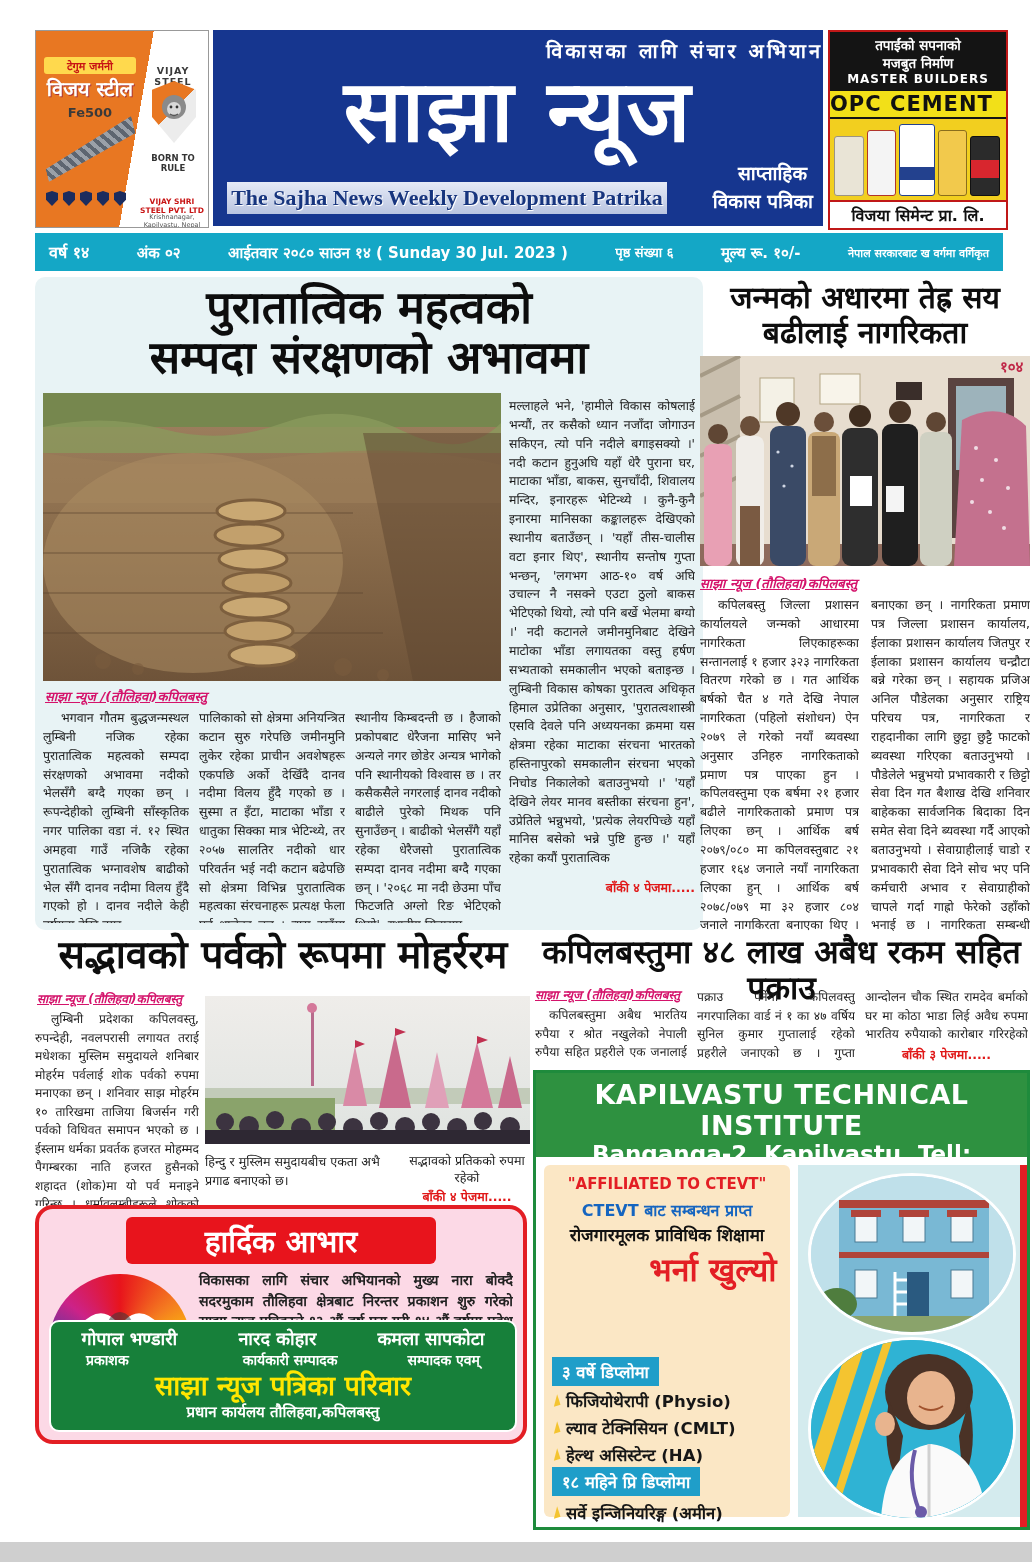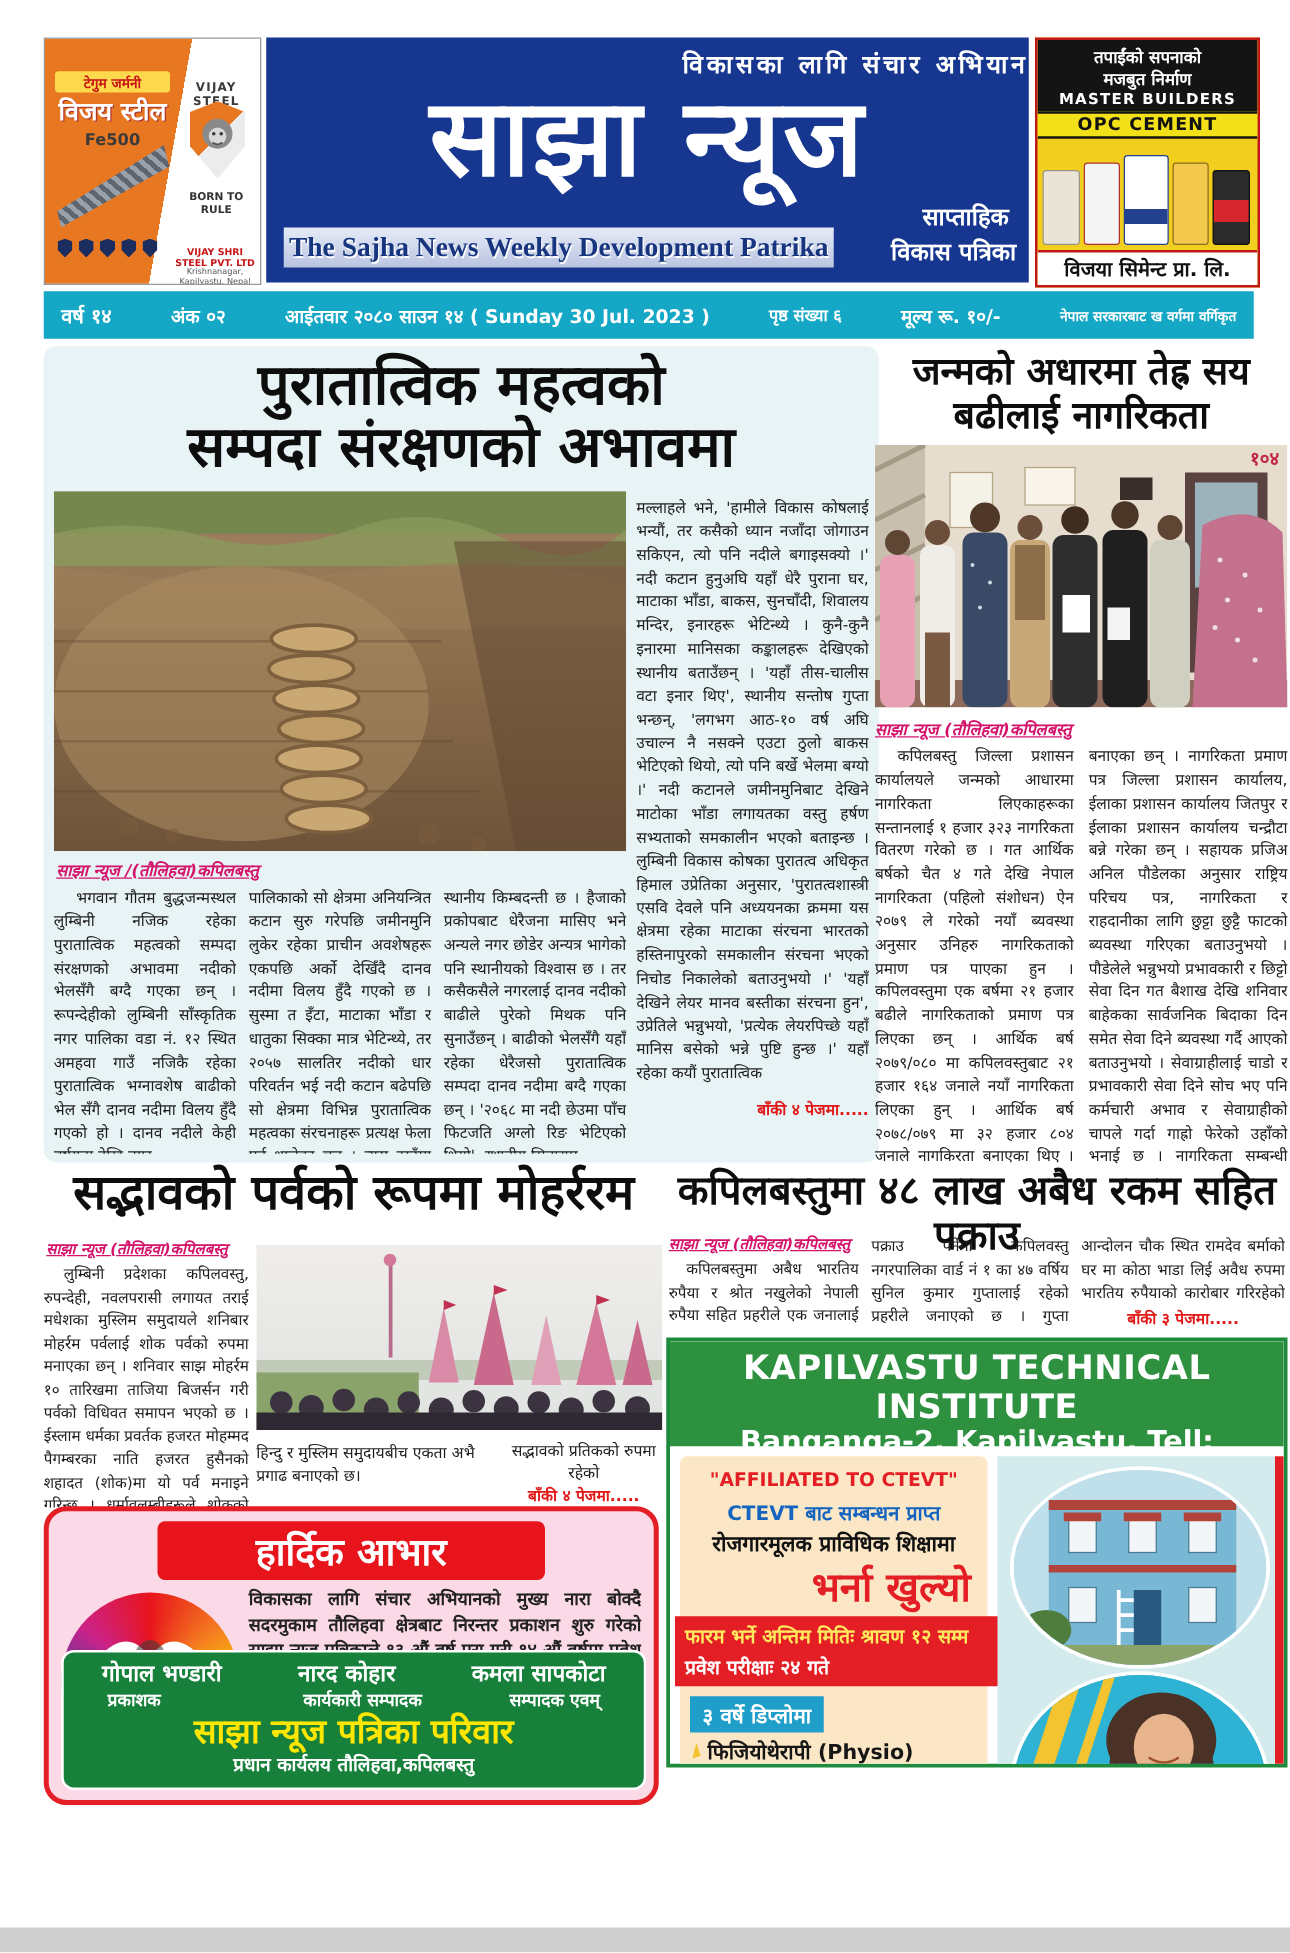--- a/index.html
+++ b/index.html
@@ -62,21 +62,21 @@
     <div class="abs" style="right:10px;bottom:12px;color:#ffffff;font-size:19px;font-weight:600;">विकास पत्रिका</div>
   </div>
 
   <div class="abs clip" style="left:828px;top:30px;width:176px;height:196px;border:2px solid #c01818;background:#f2cf1f;">
     <div style="background:#141414;padding:4px 2px 3px 2px;text-align:center;">
       <div style="color:#ffffff;font-size:13.5px;font-weight:bold;">तपाईंको सपनाको</div>
       <div style="color:#ffffff;font-size:13.5px;font-weight:bold;">मजबुत निर्माण</div>
       <div style="color:#ffffff;font-size:12px;font-weight:800;letter-spacing:1px;">MASTER BUILDERS</div>
     </div>
     <div style="background:#f2e018;border-top:2px solid #141414;border-bottom:2px solid #141414;color:#111;
-                font-size:14px;font-weight:800;text-align:center;letter-spacing:1px;padding:1px 0;">OPC CEMENT</div>
+                font-size:21px;font-weight:800;letter-spacing:1px;padding:1px 0;">OPC CEMENT</div>
     <div class="abs flexrow" style="left:4px;top:92px;width:166px;height:72px;gap:3px;align-items:flex-end;">
       <div style="flex:1;height:58px;background:#e9e4d6;border:1px solid #9c9482;border-radius:3px;"></div>
       <div style="flex:1;height:64px;background:#f4f4f4;border:1px solid #b0342c;border-radius:3px;"></div>
       <div style="flex:1.2;height:70px;background:#ffffff;border:1px solid #23418e;border-radius:3px;
            background-image:linear-gradient(#ffffff 60%,#23418e 60% 78%,#ffffff 78%);"></div>
       <div style="flex:1;height:64px;background:#f2c94c;border:1px solid #8a6d1c;border-radius:3px;"></div>
       <div style="flex:1;height:58px;background:#2b2b2b;border:1px solid #111;border-radius:3px;
            background-image:linear-gradient(#2b2b2b 40%,#d8262e 40% 70%,#2b2b2b 70%);"></div>
     </div>
     <div class="abs" style="left:0;bottom:0;width:100%;background:#ffffff;border-top:2px solid #c01818;color:#111;
@@ -262,35 +262,31 @@
 
   <div class="abs headline" style="left:533px;top:935px;width:497px;font-size:32px;">कपिलबस्तुमा ४८ लाख अबैध रकम सहित पक्राउ</div>
   <div class="abs dateline" style="left:535px;top:986px;font-size:12px;">साझा न्यूज (तौलिहवा)कपिलबस्तु</div>
   <div class="abs body-txt clip" style="left:535px;top:1006px;width:152px;height:58px;text-indent:14px;font-size:12.2px;">कपिलबस्तुमा अबैध भारतिय रुपैया र श्रोत नखुलेको नेपाली रुपैया सहित प्रहरीले एक जनालाई पक्राउ गरेको छ ।</div>
   <div class="abs body-txt clip" style="left:697px;top:988px;width:158px;height:76px;font-size:12.2px;">पक्राउ पर्नेमा कपिलवस्तु नगरपालिका वार्ड नं १ का ४७ वर्षिय सुनिल कुमार गुप्तालाई रहेको प्रहरीले जनाएको छ । गुप्ता कपिलबस्तु नगरपालिका १</div>
   <div class="abs" style="left:865px;top:988px;width:163px;">
     <div class="body-txt clip" style="height:58px;font-size:12.2px;">आन्दोलन चौक स्थित रामदेव बर्माको घर मा कोठा भाडा लिई अवैध रुपमा भारतिय रुपैयाको कारोबार गरिरहेको भन्ने सुचनाको</div>
     <div class="continued" style="text-align:center;">बाँकी ३ पेजमा.....</div>
   </div>
 
-  <div class="abs clip" style="left:533px;top:1070px;width:497px;height:344px;border:3px solid #1e8b3c;background:#ffffff;box-sizing:border-box;">
+  <div class="abs clip" style="left:533px;top:1070px;width:497px;height:460px;border:3px solid #1e8b3c;background:#ffffff;box-sizing:border-box;">
     <div style="background:#2e9140;height:84px;text-align:center;">
       <div style="color:#ffffff;font-weight:800;font-size:27px;padding-top:6px;letter-spacing:0.5px;">KAPILVASTU TECHNICAL INSTITUTE</div>
       <div style="color:#ffffff;font-weight:800;font-size:23px;">Banganga-2, Kapilvastu, Tell: 076550101</div>
     </div>
 
     <div class="abs" style="left:8px;top:92px;width:246px;height:352px;background:#fbe7c5;border-radius:6px;"></div>
     <div class="abs" style="left:8px;top:102px;width:246px;text-align:center;color:#e31e24;font-weight:800;font-size:15px;">"AFFILIATED TO CTEVT"</div>
     <div class="abs" style="left:8px;top:126px;width:246px;text-align:center;color:#1565c0;font-weight:800;font-size:16px;">CTEVT बाट सम्बन्धन प्राप्त</div>
     <div class="abs" style="left:8px;top:150px;width:246px;text-align:center;color:#111111;font-weight:800;font-size:17px;">रोजगारमूलक प्राविधिक शिक्षामा</div>
     <div class="abs" style="left:8px;top:174px;width:246px;text-align:center;color:#e31e24;font-weight:800;font-size:32px;padding-left:46px;">भर्ना खुल्यो</div>
-    <div class="abs" style="left:4px;top:220px;width:320px;height:56px;background:#e31e24;padding:4px 8px;box-sizing:border-box;">
-      <div style="color:#ffe95e;font-weight:800;font-size:15.5px;white-space:nowrap;">फारम भर्ने अन्तिम मितिः श्रावण १२ सम्म</div>
-      <div style="color:#ffffff;font-weight:800;font-size:15.5px;margin-top:3px;">प्रवेश परीक्षाः २४ गते</div>
-    </div>
     <div class="abs band-blue" style="left:16px;top:284px;">३ वर्षे डिप्लोमा</div>
     <div class="abs" style="left:12px;top:312px;width:250px;">
       <div class="course">
         <span class="tri"></span>
         <span>फिजियोथेरापी (Physio)</span>
       </div>
       <div class="course">
         <span class="tri"></span>
         <span>ल्याव टेक्निसियन (CMLT)</span>
       </div>

